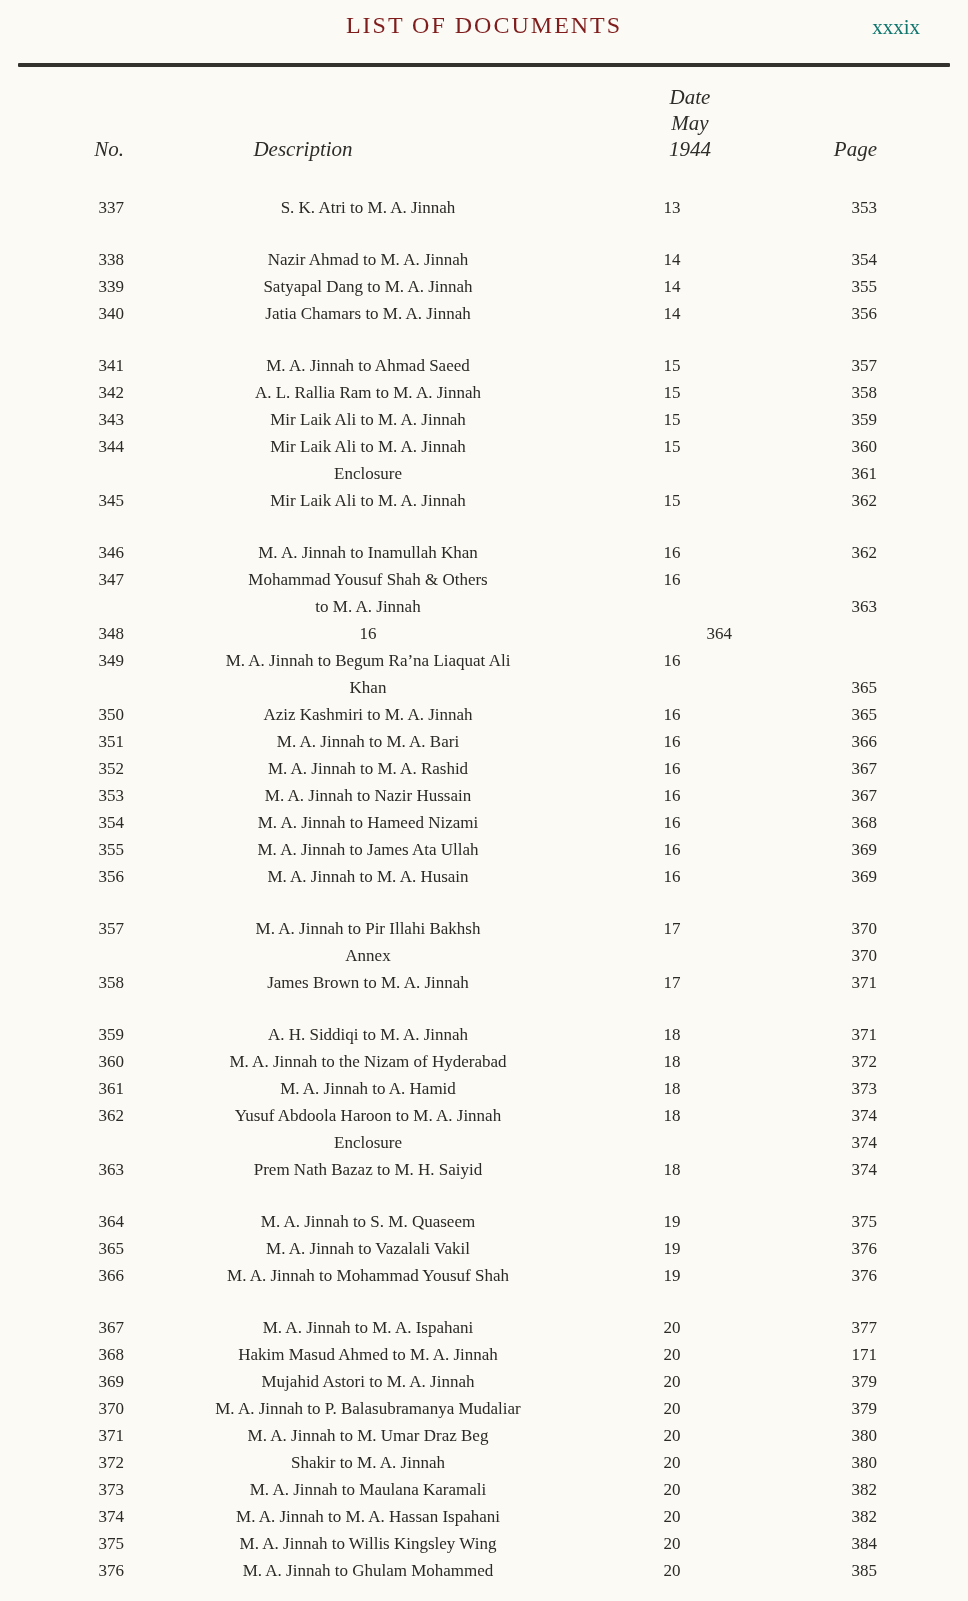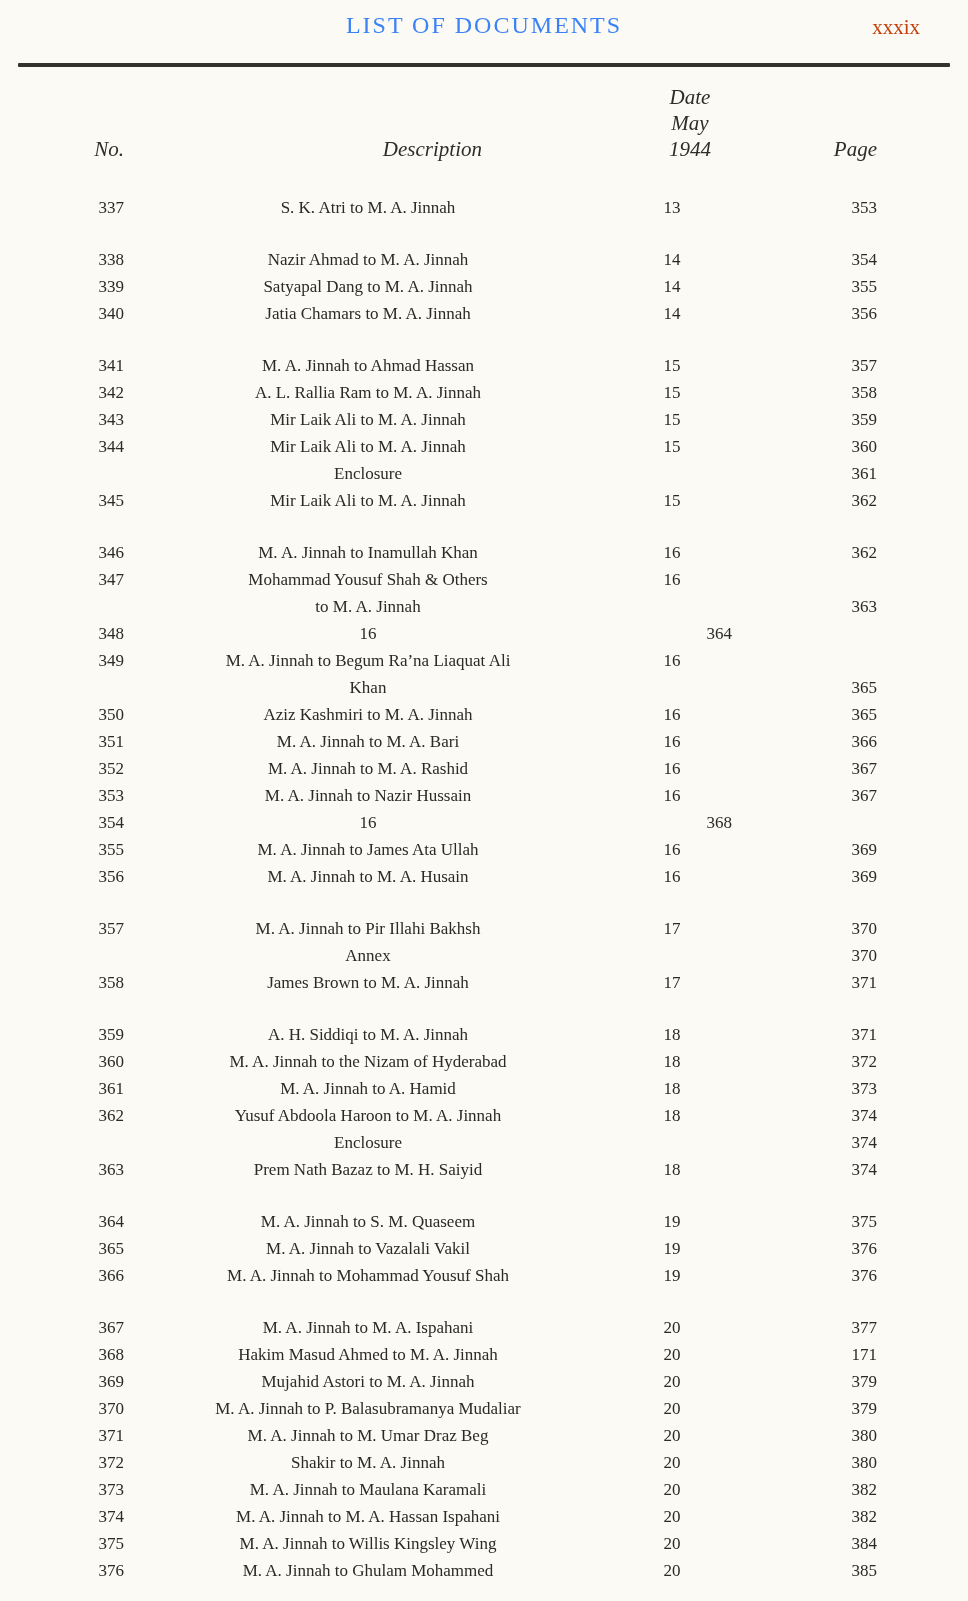--- a/index.html
+++ b/index.html
@@ -26,28 +26,28 @@
     height: 42px;
   }
   .running-title {
     position: absolute;
     left: 0;
     right: 0;
     top: 2px;
     text-align: center;
     font-size: 24px;
     letter-spacing: 2px;
-    color: #3b82f6;
+    color: #7f1d1d;
   }
   .folio {
     position: absolute;
     right: 48px;
     top: 5px;
     font-size: 21px;
-    color: #c2410c;
+    color: #0f766e;
   }
   .head-rule {
     position: absolute;
     top: 63px;
     left: 18px;
     right: 18px;
     height: 4px;
     background: #33322d;
     border-radius: 1px;
   }
@@ -66,21 +66,21 @@
   .col-desc { text-align: center; }
   .col-date { text-align: center; }
   .col-page { text-align: right; }
 
   .table-head {
     font-style: italic;
     font-size: 21px;
     margin-top: 4px;
     color: #2e2d29;
   }
-  .table-head .col-desc { text-align: right; padding-right: 130px; font-style: italic; }
+  .table-head .col-desc { text-align: center; padding-right: 130px; font-style: italic; }
   .date-head-stack { display: inline-block; text-align: center; line-height: 26px; margin-left: 36px; }
   .rows {
     margin-top: 32px;
     font-size: 17px;
   }
   .row {
     line-height: 27px;
   }
   .row.gap { margin-top: 25px; }
   .row span { white-space: nowrap; }
@@ -131,21 +131,21 @@
           <span class="col-page">355</span>
         </div>
         <div class="grid-row row">
           <span class="col-no">340</span>
           <span class="col-desc">Jatia Chamars to M. A. Jinnah</span>
           <span class="col-date">14</span>
           <span class="col-page">356</span>
         </div>
         <div class="grid-row row gap">
           <span class="col-no">341</span>
-          <span class="col-desc">M. A. Jinnah to Ahmad Hassan</span>
+          <span class="col-desc">M. A. Jinnah to Ahmad Saeed</span>
           <span class="col-date">15</span>
           <span class="col-page">357</span>
         </div>
         <div class="grid-row row">
           <span class="col-no">342</span>
           <span class="col-desc">A. L. Rallia Ram to M. A. Jinnah</span>
           <span class="col-date">15</span>
           <span class="col-page">358</span>
         </div>
         <div class="grid-row row">
@@ -226,20 +226,21 @@
           <span class="col-page">367</span>
         </div>
         <div class="grid-row row">
           <span class="col-no">353</span>
           <span class="col-desc">M. A. Jinnah to Nazir Hussain</span>
           <span class="col-date">16</span>
           <span class="col-page">367</span>
         </div>
         <div class="grid-row row">
           <span class="col-no">354</span>
+          <span class="col-desc">M. A. Jinnah to Hameed Nizami</span>
           <span class="col-date">16</span>
           <span class="col-page">368</span>
         </div>
         <div class="grid-row row">
           <span class="col-no">355</span>
           <span class="col-desc">M. A. Jinnah to James Ata Ullah</span>
           <span class="col-date">16</span>
           <span class="col-page">369</span>
         </div>
         <div class="grid-row row">

